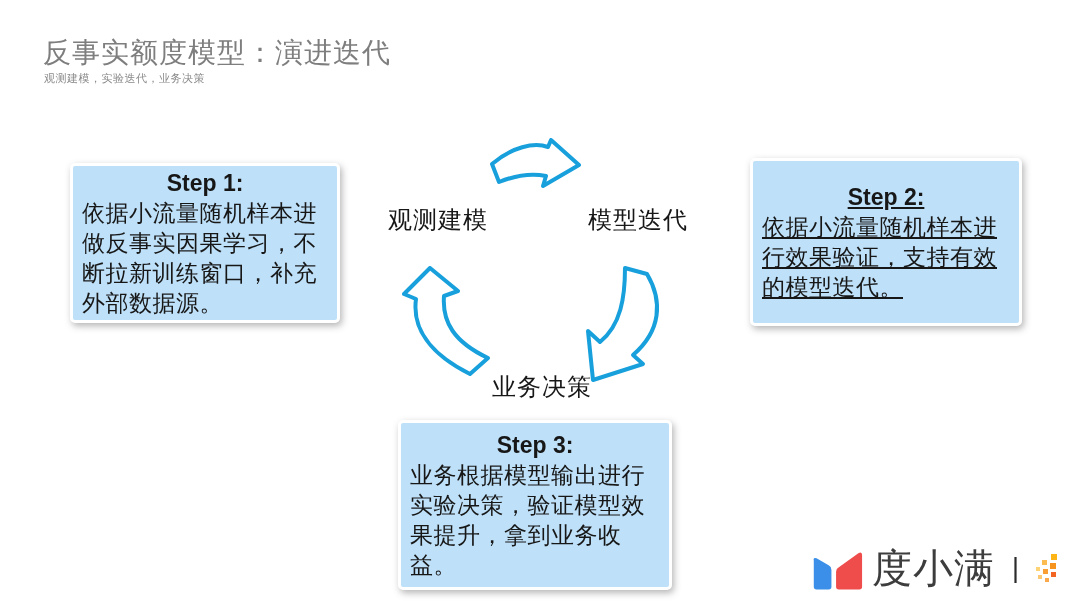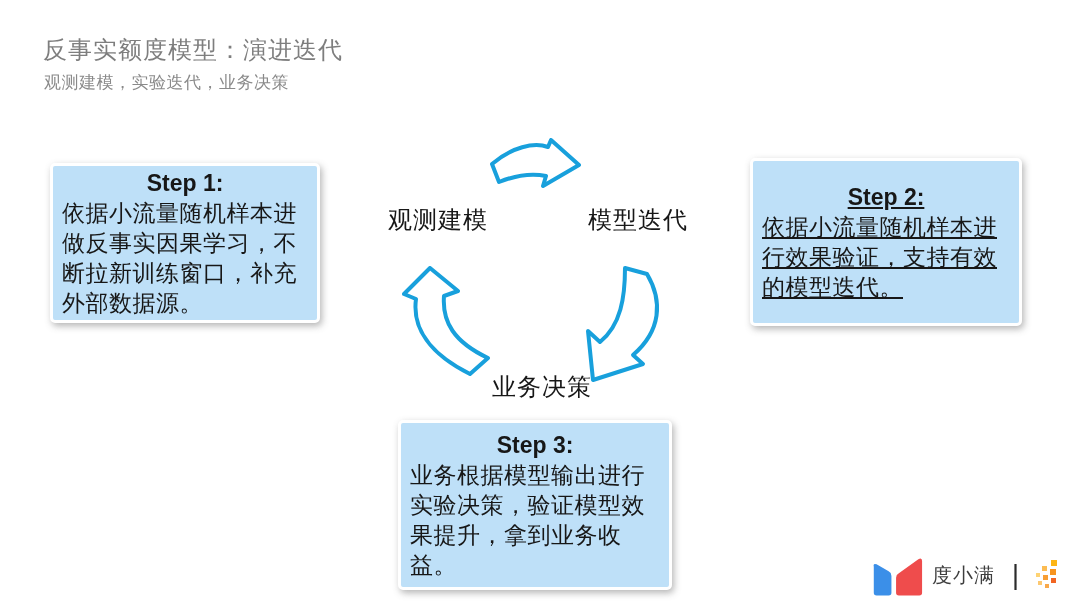--- a/index.html
+++ b/index.html
@@ -1,52 +1,52 @@
 <!DOCTYPE html>
 <html><head>
 <meta charset="utf-8">
 <style>
   * { margin: 0; padding: 0; box-sizing: border-box; }
   html, body { width: 1080px; height: 608px; background: #ffffff; overflow: hidden;
     font-family: "Liberation Sans", "DejaVu Sans", sans-serif; }
   .slide { position: relative; width: 1080px; height: 608px; background: #fff; }
 
   
-  .title { position: absolute; left: 43px; top: 34px; font-size: 24px; color: #7e7e7e;
+  .title { position: absolute; left: 43px; top: 34px; font-size: 28px; color: #7e7e7e;
     letter-spacing: 1px; font-weight: 400; }
-  .subtitle { position: absolute; left: 44px; top: 71px; font-size: 17px; color: #8a8a8a;
+  .subtitle { position: absolute; left: 44px; top: 71px; font-size: 11px; color: #8a8a8a;
     letter-spacing: 0.5px; }
 
   
   .step-box { position: absolute; background: #bee0f8; border: 3px solid #ffffff;
     border-radius: 5px; box-shadow: 2px 3px 7px rgba(90,90,90,0.45);
     display: flex; flex-direction: column; justify-content: center;
     padding: 4px 9px; color: #171717; }
-  .step-box.s1 { left: 50px; top: 163px; width: 270px; height: 160px; }
+  .step-box.s1 { left: 70px; top: 163px; width: 270px; height: 160px; }
   .step-box.s2 { left: 750px; top: 158px; width: 272px; height: 168px; text-decoration: underline; }
   .step-box.s3 { left: 398px; top: 420px; width: 274px; height: 170px; }
   .step-heading { text-align: center; font-weight: bold; font-size: 23px; line-height: 30px; }
   .step-body { font-size: 23px; line-height: 30px; white-space: pre-line; letter-spacing: 0.5px; }
 
   
   .cycle-label { position: absolute; font-size: 24px; color: #171717; letter-spacing: 1px; }
   .cycle-label.n1 { left: 388px; top: 204px; }
   .cycle-label.n2 { left: 588px; top: 204px; }
   .cycle-label.n3 { left: 492px; top: 371px; }
 
   
   .arrow { position: absolute; }
   .arrow.top   { left: 488px; top: 138px; }
   .arrow.right { left: 585px; top: 265px; }
   .arrow.left  { left: 402px; top: 266px; }
 
   
   .footer { position: absolute; right: 16px; bottom: 12px; display: flex;
     align-items: center; gap: 9px; }
-  .brand1-text { font-size: 20px; color: #3d3d3d; font-weight: 500; letter-spacing: 1px; text-align: center; }
+  .brand1-text { font-size: 40px; color: #3d3d3d; font-weight: 500; letter-spacing: 1px; text-align: center; }
   .brand-sep { font-size: 27px; color: #2b2b2b; margin: 0 6px 0 8px; font-weight: 300; }
   .brand2-text { font-size: 30px; font-weight: bold; font-style: italic;
     color: #f7941e;
     background: linear-gradient(90deg, #fdb515 0%, #f7941e 55%, #ef4123 100%);
     -webkit-background-clip: text; background-clip: text; -webkit-text-fill-color: transparent;
     letter-spacing: 0.5px; }
 </style>
 </head>
 <body>
 

